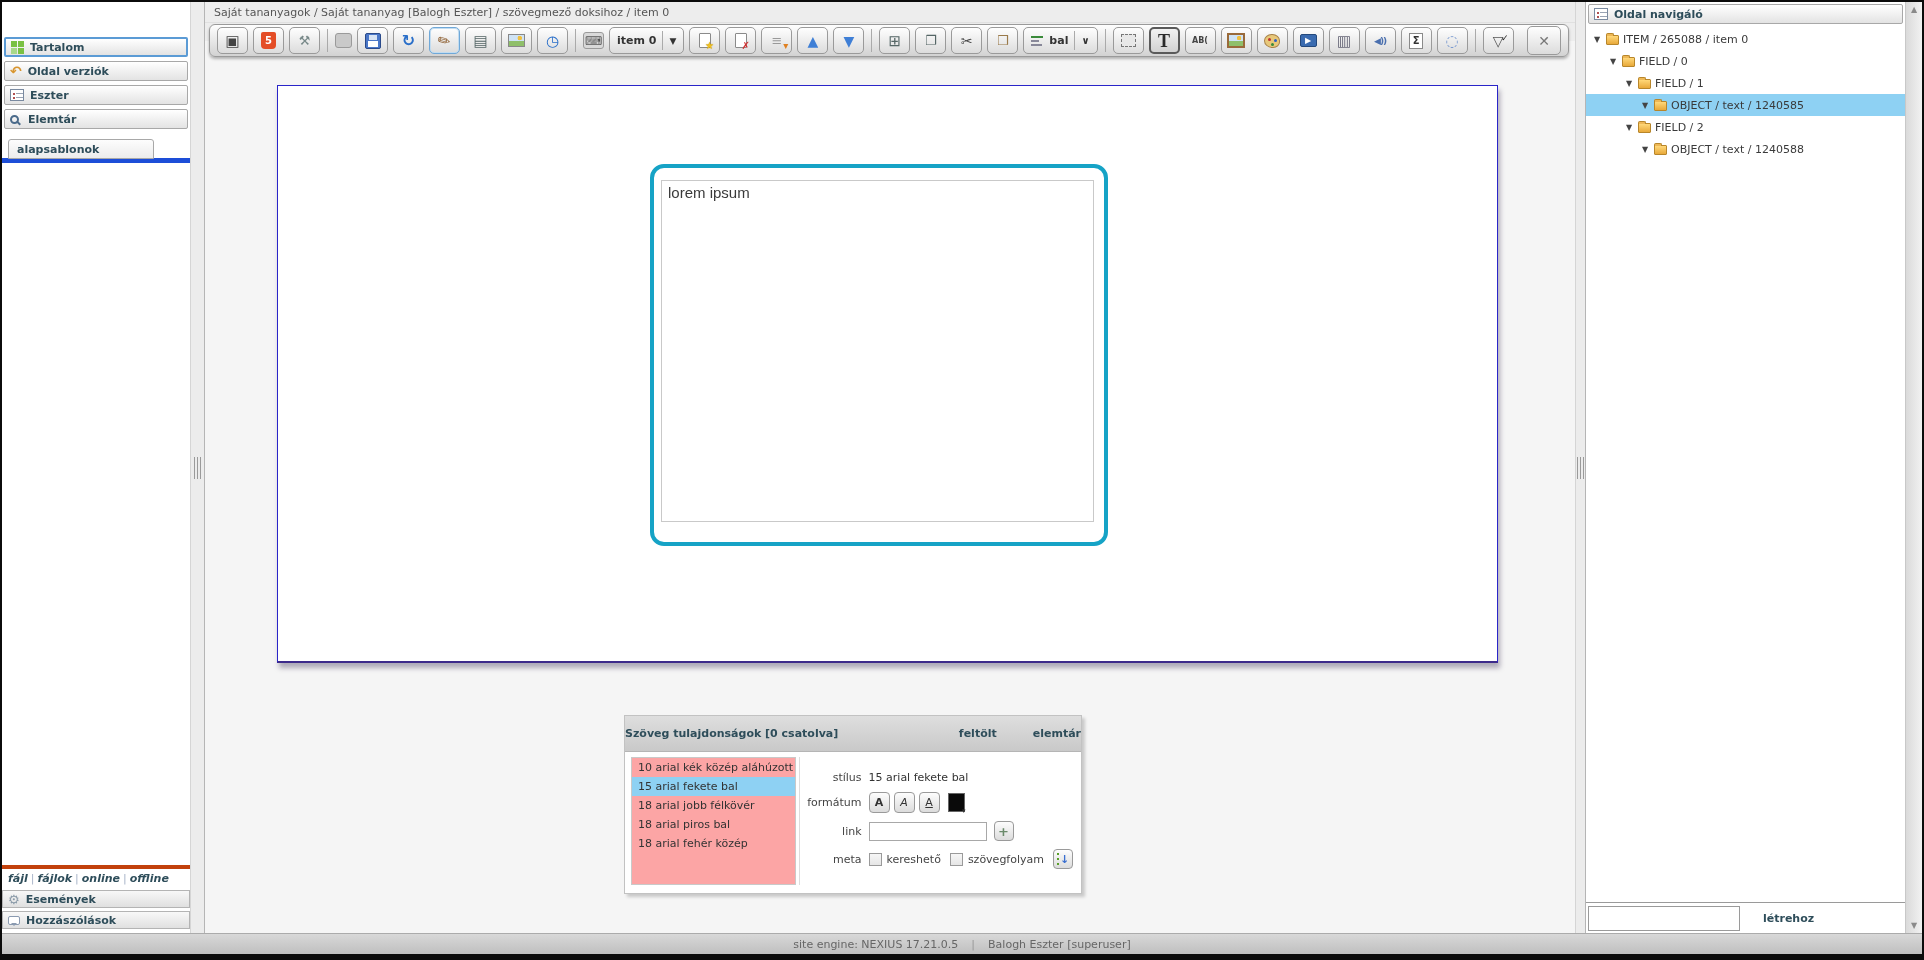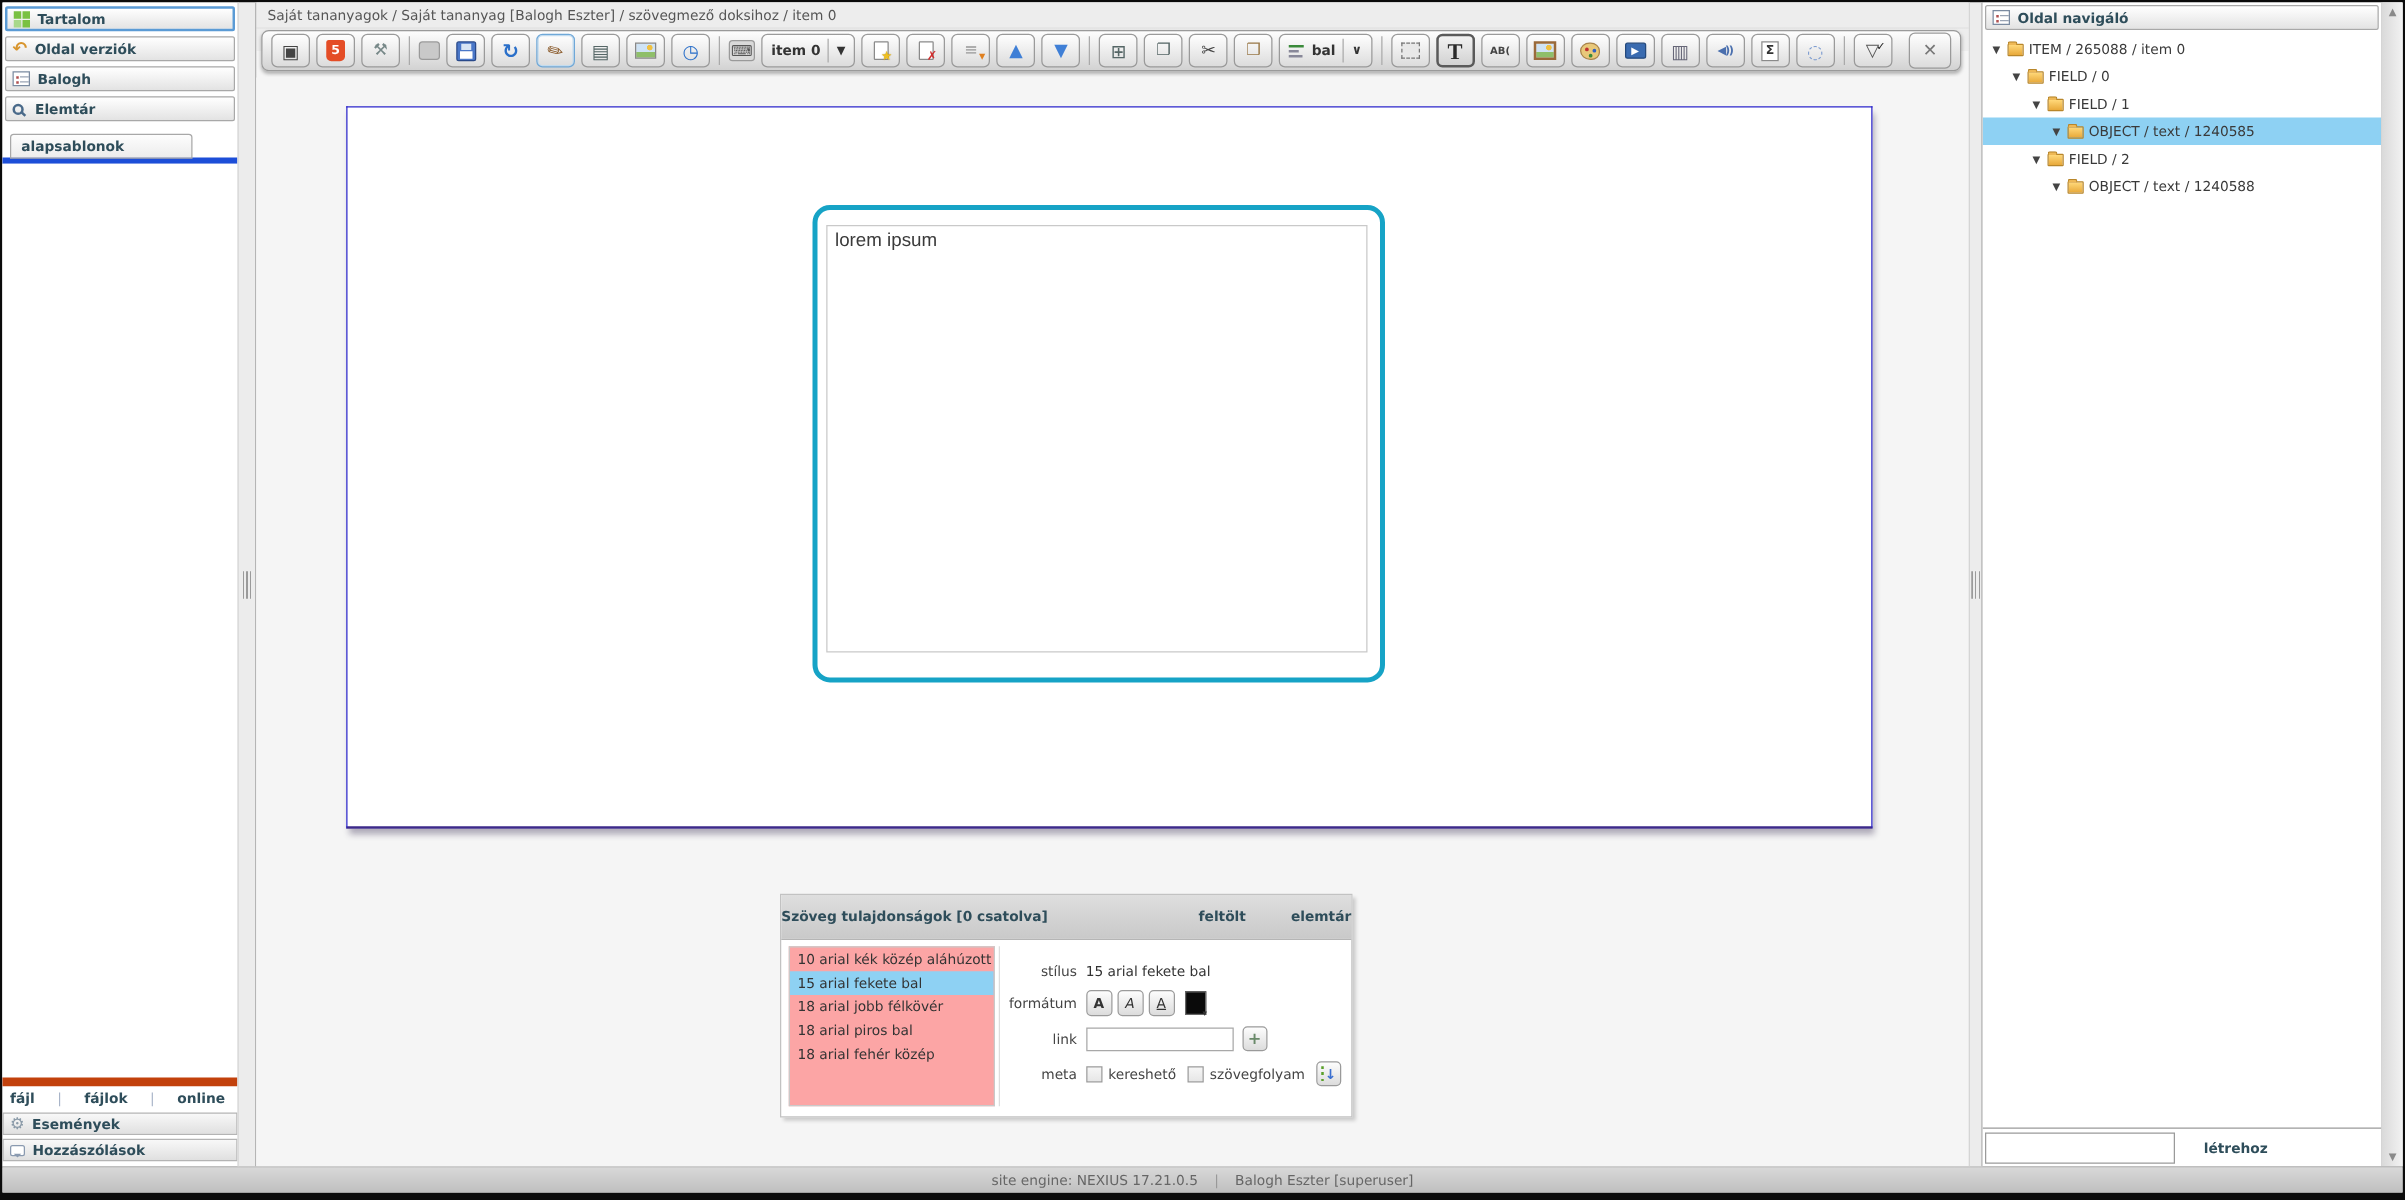--- a/index.html
+++ b/index.html
@@ -6,33 +6,33 @@
   html,body { margin:0; padding:0; }
   body {
     width:1924px; height:960px; overflow:hidden; position:relative;
     font-family:"DejaVu Sans", sans-serif; font-size:11px; color:#333; background:#fff;
   }
   #window { position:absolute; inset:0; display:flex; flex-direction:column;
     border:2px solid #0b0b0b; border-bottom:6px solid #0b0b0b; background:#fff; }
   #main-row { flex:1; display:flex; min-height:0; }
 
   
-  #sidebar-left { width:188px; background:#fff; display:flex; flex-direction:column; }
+  #sidebar-left { width:188px; background:#fff; display:flex; flex-direction:column;margin-top:32px; }
   .acc-list { padding:3px 2px 0 2px; display:flex; flex-direction:column; gap:4px; }
   .acc-item { height:20px; border:1px solid #a8a8a8; border-radius:2px;
     background:linear-gradient(#ffffff,#e3e3e3); display:flex; align-items:center;
     gap:6px; padding:0 5px; font-weight:bold; color:#2e4d5a; cursor:pointer; }
   .acc-item.selected { border:2px solid #5b9bd5; }
   .tab-zone { margin-top:9px; border-bottom:5px solid #1d4ed8; padding:0 14px 0 6px; }
   .tab { display:inline-block; min-width:146px; border:1px solid #a8a8a8; border-radius:3px 3px 0 0;
     background:linear-gradient(#fdfdfd,#ececec); font-weight:bold; color:#2e4d5a;
     padding:3px 8px 2px 8px; position:relative; top:1px; }
   .sidebar-fill { flex:1; background:#fff; }
-  .footer-links { border-top:7px solid #c2410c; display:flex; align-items:center; gap:18px;
-    padding:3px 6px; font-weight:bold; color:#2e4d5a; }
+  .footer-links { border-top:4px solid #c2410c; display:flex; align-items:center; gap:3px;
+    padding:3px 6px; font-weight:bold; color:#2e4d5a;font-style:italic; }
   .flink { cursor:pointer; }
   .fl-sep { color:#a8b4c8; font-weight:normal; }
   .footer-bars { display:flex; flex-direction:column; gap:3px; padding:2px 0 4px 0; }
   .bar-item { height:18px; border:1px solid #b4b4b4; background:linear-gradient(#f8f8f8,#e0e0e0);
     display:flex; align-items:center; gap:6px; padding:0 5px; font-weight:bold; color:#2e4d5a; cursor:pointer; }
 
   
   .v-divider { width:15px; background:#ececec; border-left:1px solid #d5d5d5; border-right:1px solid #b5b5b5; position:relative; }
   .v-divider.thin { width:11px; }
   .grip { position:absolute; top:50%; left:50%; transform:translate(-50%,-50%);
@@ -198,21 +198,21 @@
         <div class="acc-item selected">
           <span class="i-grid"></span>
           <span>Tartalom</span>
         </div>
         <div class="acc-item">
           <span class="i-undo">↶</span>
           <span>Oldal verziók</span>
         </div>
         <div class="acc-item">
           <span class="i-list"></span>
-          <span>Balogh</span>
+          <span>Eszter</span>
         </div>
         <div class="acc-item">
           <span class="i-mag"></span>
           <span>Elemtár</span>
         </div>
       </div>
       <div class="tab-zone">
         <span class="tab">alapsablonok</span>
       </div>
       <div class="sidebar-fill"></div>

